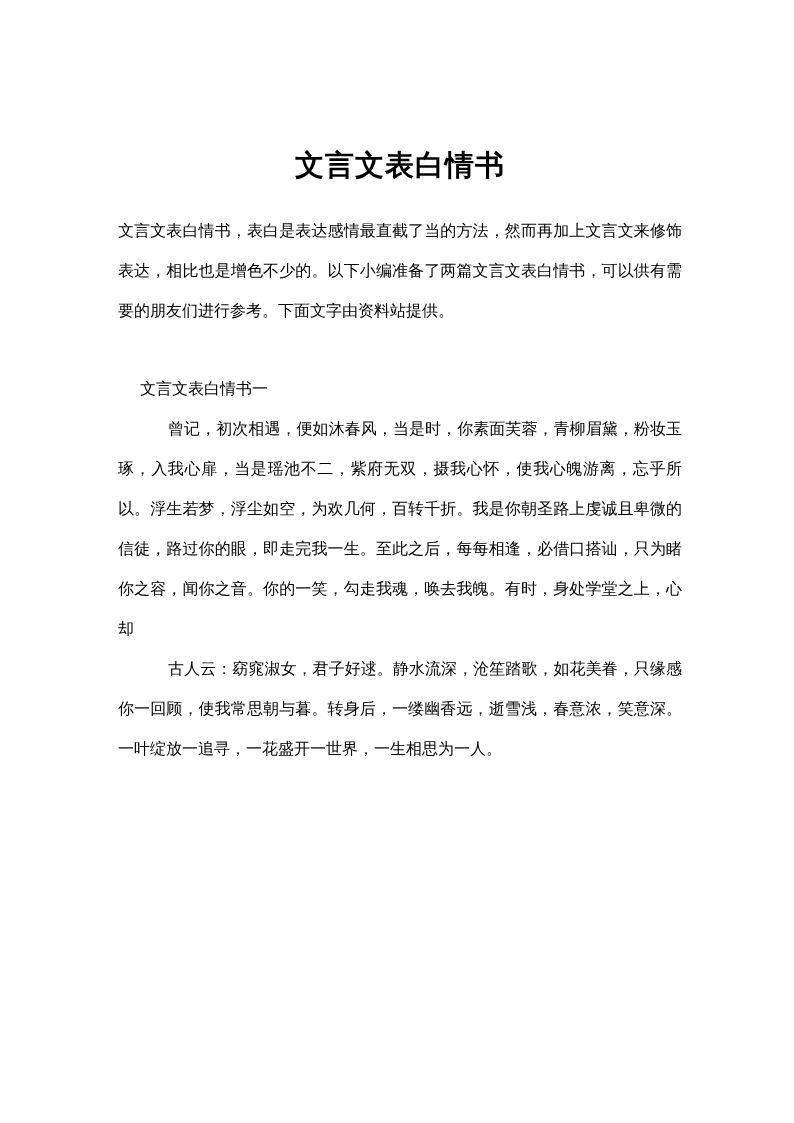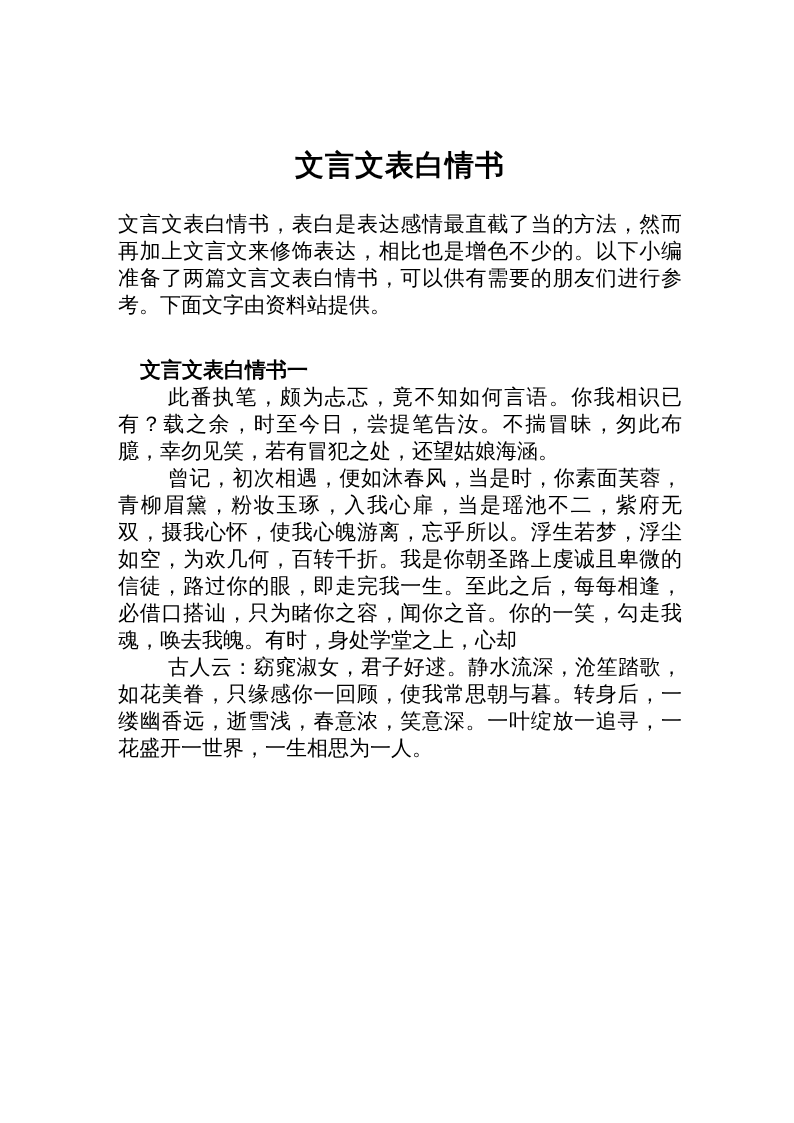--- a/index.html
+++ b/index.html
@@ -21,50 +21,48 @@
   }
   .doc-title {
     margin: 0 0 25px 0;
     font-size: 29px;
     line-height: 42px;
     font-weight: bold;
     text-align: center;
     letter-spacing: 1px;
   }
   .body-text {
-    font-size: 21px;
-    line-height: 27px;
+    font-size: 16px;
+    line-height: 40px;
     text-align: justify;
     text-justify: inter-ideograph;
   }
   p {
     margin: 0;
   }
   .intro {
     text-indent: 0;
   }
   .section-heading {
     margin-top: 38px;
     text-indent: 22px;
-    font-weight: bold;
   }
   .body-para {
     text-indent: 50px;
   }
 </style>
 </head>
 <body>
 
 <div class="page">
   <h1 class="doc-title">文言文表白情书</h1>
 
   <div class="body-text">
     <p class="intro">文言文表白情书，表白是表达感情最直截了当的方法，然而再加上文言文来修饰表达，相比也是增色不少的。以下小编准备了两篇文言文表白情书，可以供有需要的朋友们进行参考。下面文字由资料站提供。</p>
 
     <p class="section-heading">文言文表白情书一</p>
 
-    <p class="body-para">此番执笔，颇为忐忑，竟不知如何言语。你我相识已有？载之余，时至今日，尝提笔告汝。不揣冒昧，匆此布臆，幸勿见笑，若有冒犯之处，还望姑娘海涵。</p>
 
     <p class="body-para">曾记，初次相遇，便如沐春风，当是时，你素面芙蓉，青柳眉黛，粉妆玉琢，入我心扉，当是瑶池不二，紫府无双，摄我心怀，使我心魄游离，忘乎所以。浮生若梦，浮尘如空，为欢几何，百转千折。我是你朝圣路上虔诚且卑微的信徒，路过你的眼，即走完我一生。至此之后，每每相逢，必借口搭讪，只为睹你之容，闻你之音。你的一笑，勾走我魂，唤去我魄。有时，身处学堂之上，心却</p>
 
     <p class="body-para">古人云：窈窕淑女，君子好逑。静水流深，沧笙踏歌，如花美眷，只缘感你一回顾，使我常思朝与暮。转身后，一缕幽香远，逝雪浅，春意浓，笑意深。一叶绽放一追寻，一花盛开一世界，一生相思为一人。</p>
   </div>
 </div>
 
 </body></html>

